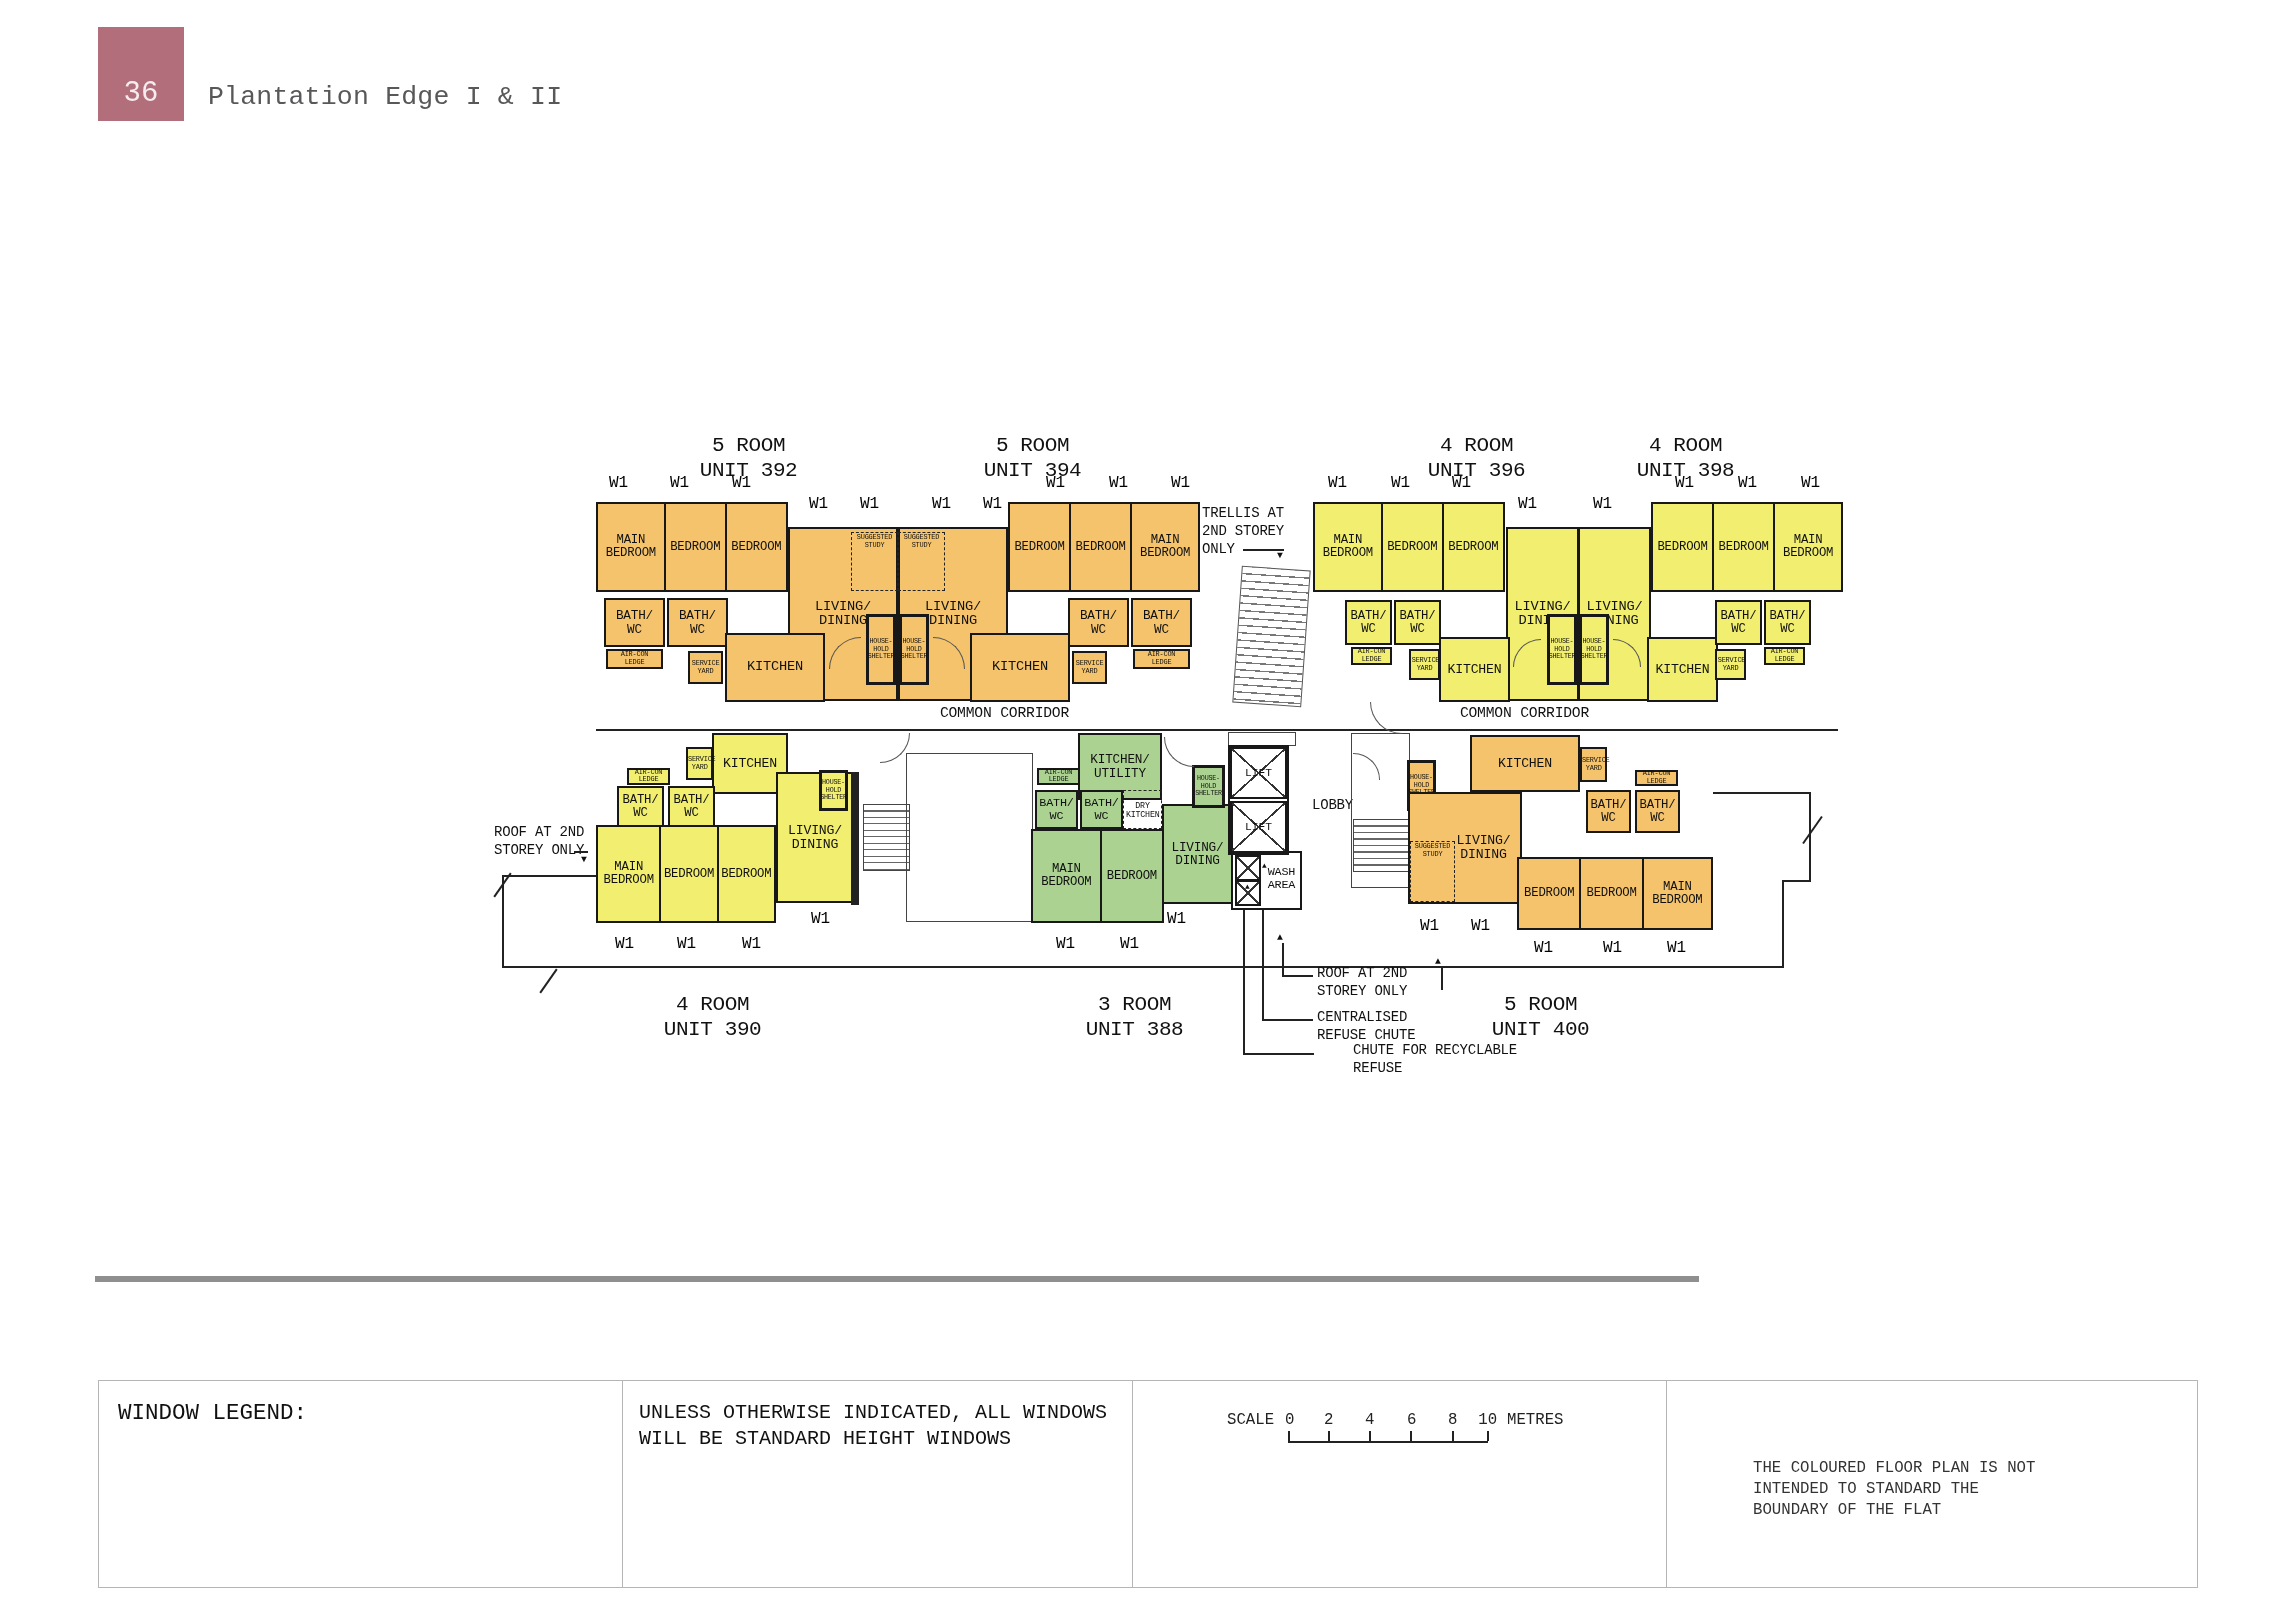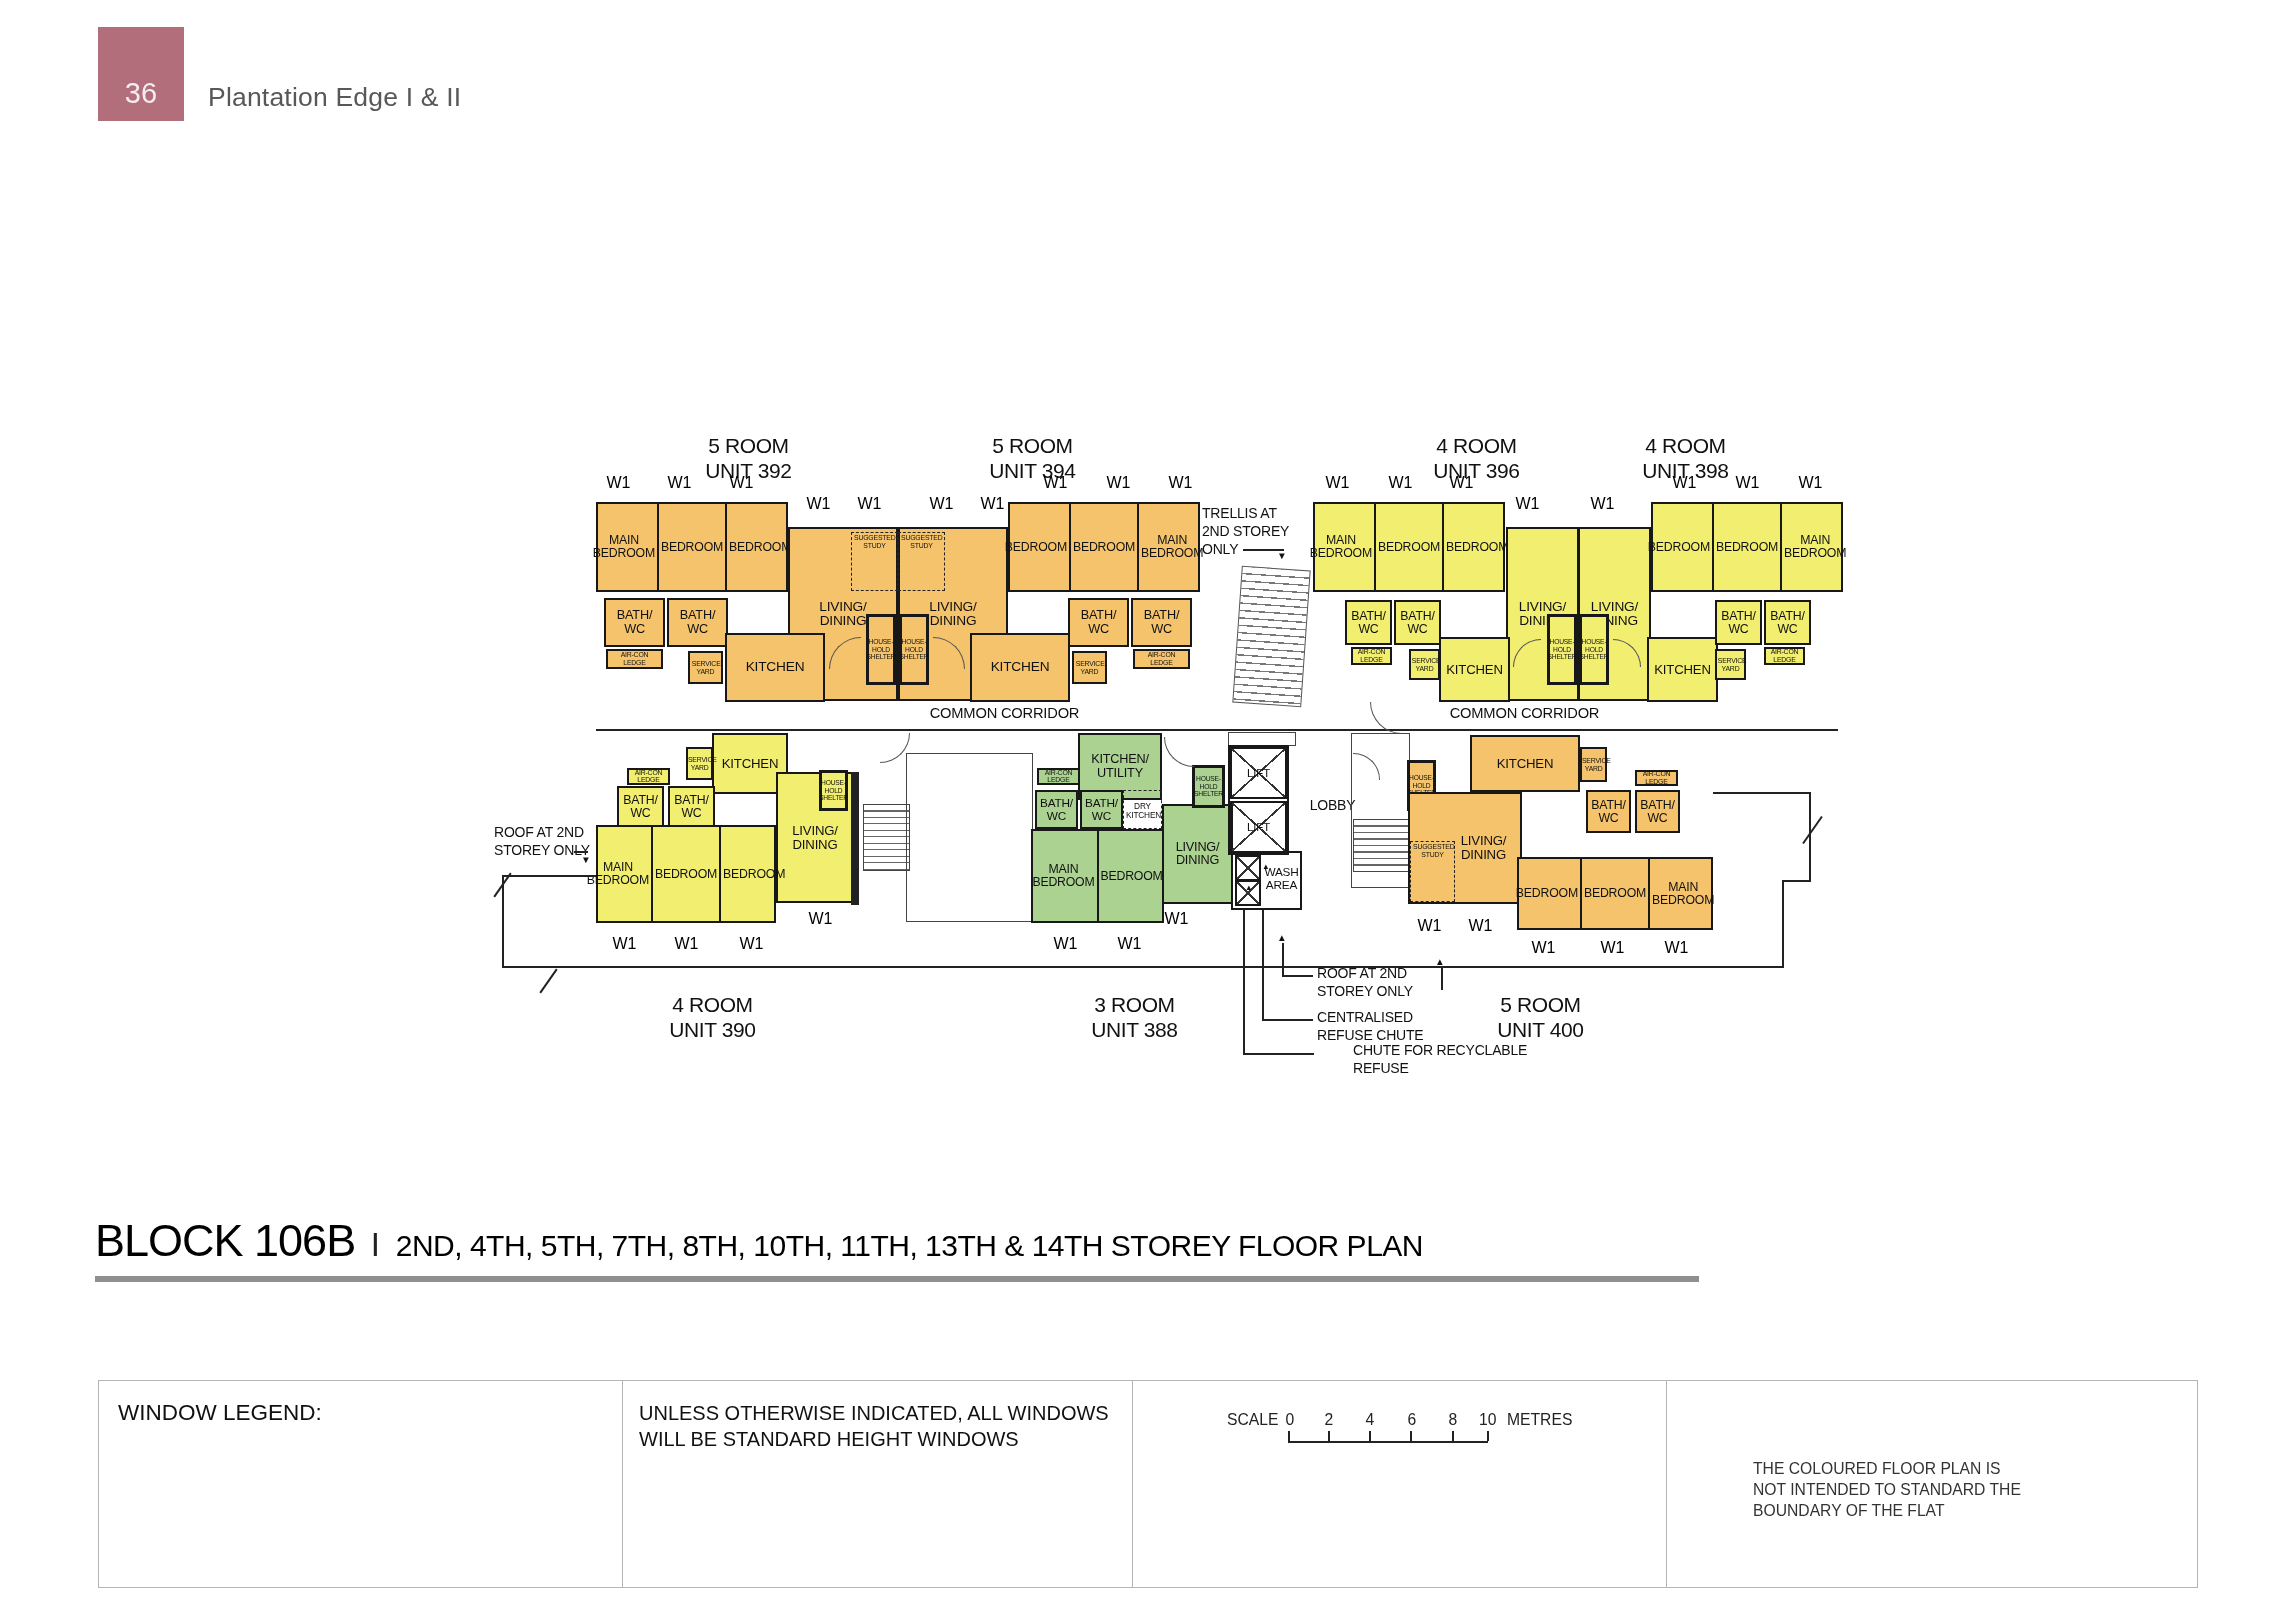--- a/index.html
+++ b/index.html
@@ -1,17 +1,17 @@
 <!DOCTYPE html>
 <html style="--orange: #f5c36b; --yellow: #f1ee70; --green: #abd291; --badge: #b26e7b; --watermark_bg: #000000;"><head>
 <meta charset="utf-8">
 <style>
   html,body{margin:0;padding:0;background:#fff}
   .page{position:relative;width:2293px;height:1621px;background:#fff;overflow:hidden;
-        font-family:Liberation Sans, sans-serif;color:#111}
+        font-family:Liberation Mono, monospace;color:#111}
   
   .r{position:absolute;box-sizing:border-box;border:2px solid #181818;display:flex;
      align-items:center;justify-content:center;text-align:center;line-height:1.05;letter-spacing:-0.2px}
   .o{background:var(--orange)} .yl{background:var(--yellow)} .gr{background:var(--green)}
   .row{align-items:stretch;padding:0}
   .cell{flex:1;display:flex;align-items:center;justify-content:center;text-align:center;padding:2px;font-size:12.3px}
   .cell.wide{flex:1.12}
   .cell+.cell{border-left:2px solid #181818}
   .dash{border:1.6px dashed #222;background:transparent;align-items:flex-start;padding-top:2.9px}
   .hhs{border-width:3.4px;font-size:6.7px;line-height:1.15;padding:1px}
@@ -429,25 +429,20 @@
     <span class="w1" style="left:1051px;top:935px">W1</span>
     <span class="w1" style="left:1115px;top:935px">W1</span>
     <span class="w1" style="left:1162px;top:910px">W1</span>
     <span class="w1" style="left:1415px;top:917px">W1</span>
     <span class="w1" style="left:1466px;top:917px">W1</span>
     <span class="w1" style="left:1529px;top:939px">W1</span>
     <span class="w1" style="left:1598px;top:939px">W1</span>
     <span class="w1" style="left:1662px;top:939px">W1</span>
   </div>
 
-  <div class="blocktitle">
-    <span class="bt-block">BLOCK 106B</span>
-    <span class="bt-sep">I</span>
-    <span class="bt-storeys">2ND, 4TH, 5TH, 7TH, 8TH, 10TH, 11TH, 13TH &amp; 14TH STOREY FLOOR PLAN</span>
-  </div>
   <div class="bt-rule"></div>
 
   <div class="legendbox"></div>
   <div class="lgdiv" style="left:622px"></div>
   <div class="lgdiv" style="left:1132px"></div>
   <div class="lgdiv" style="left:1666px"></div>
 
   <div class="lg-title">WINDOW LEGEND:</div>
   <div class="lg-note">UNLESS OTHERWISE INDICATED,  ALL WINDOWS WILL BE STANDARD HEIGHT WINDOWS</div>
 

